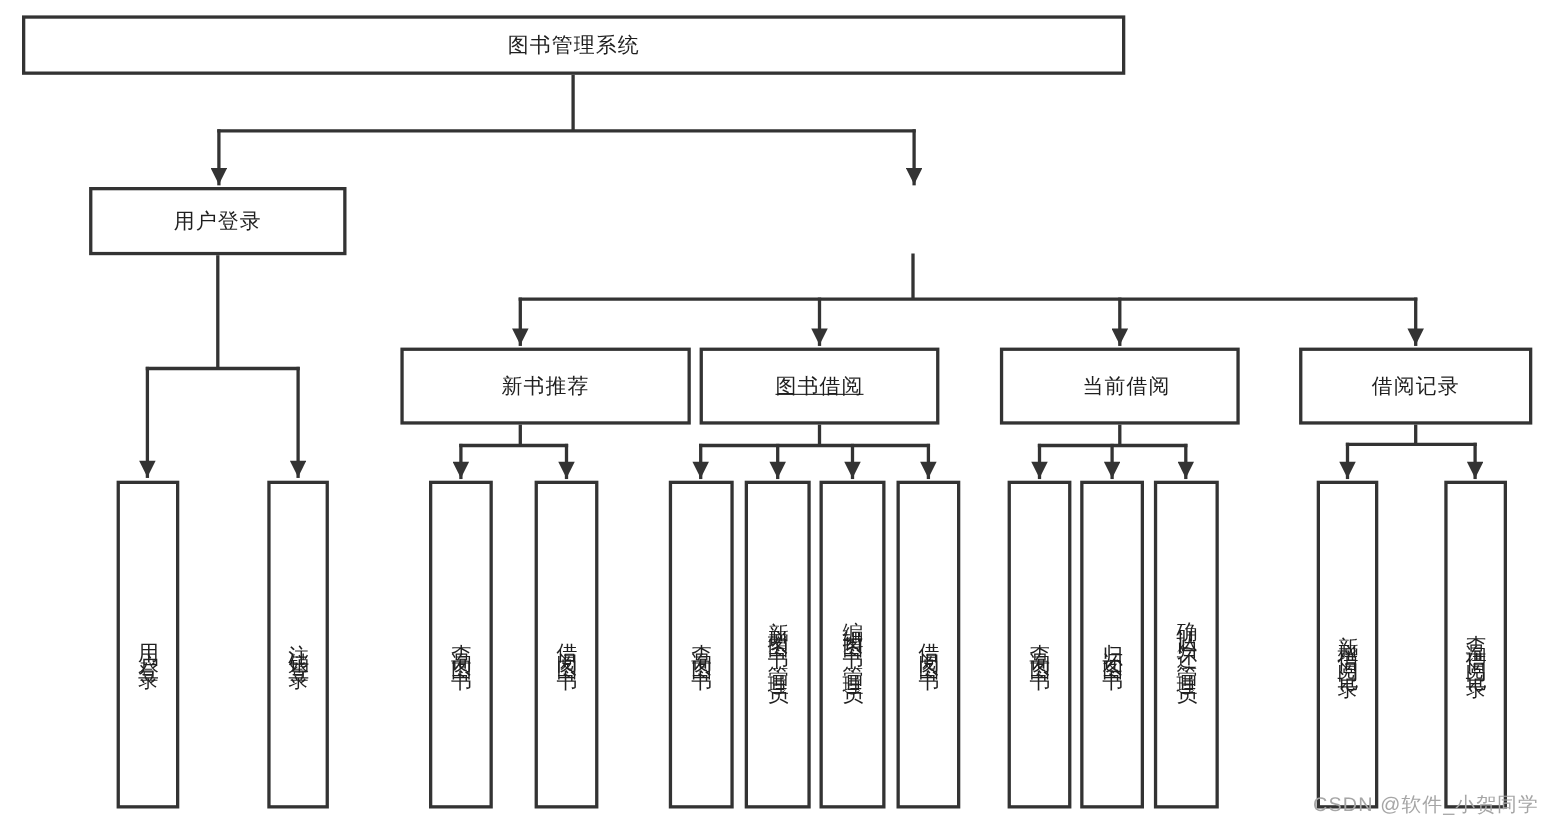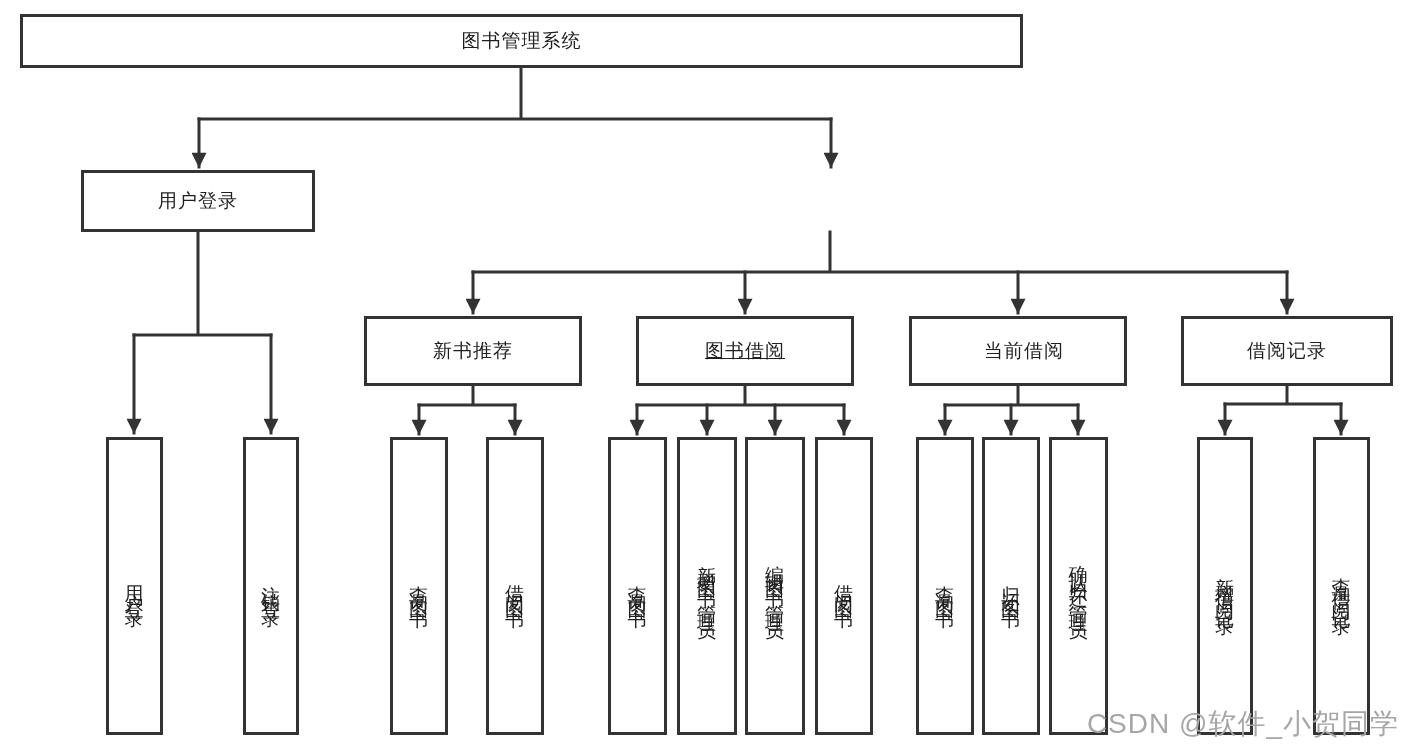--- a/index.html
+++ b/index.html
@@ -51,21 +51,21 @@
     stroke: var(--line);
     stroke-width: 3;
     fill: none;
     stroke-linecap: square;
   }
   #arrowhead path { fill: var(--line); }
   .watermark {
     position: absolute;
     right: 6px;
     bottom: 4px;
-    font-size: 28px;
+    font-size: 18px;
     letter-spacing: 1px;
     color: var(--watermark);
     white-space: nowrap;
     z-index: 5;
   }
 </style>
 </head>
 <body>
 
 <div class="canvas">
@@ -112,21 +112,21 @@
   </svg>
 
   <div class="box hbox" style="left:20px; top:14px; width:1003px; height:54px;">
     <span class="lbl">图书管理系统</span>
   </div>
 
   <div class="box hbox" style="left:81px; top:170px; width:234px; height:62px;">
     <span class="lbl">用户登录</span>
   </div>
 
-  <div class="box hbox" style="left:364px; top:316px; width:218px; height:70px;">
+  <div class="box hbox" style="left:364px; top:316px; width:264px; height:70px;">
     <span class="lbl">新书推荐</span>
   </div>
   <div class="box hbox" style="left:636px; top:316px; width:218px; height:70px;text-decoration:underline;">
     <span class="lbl">图书借阅</span>
   </div>
   <div class="box hbox" style="left:909px; top:316px; width:218px; height:70px;padding-left:12px;">
     <span class="lbl">当前借阅</span>
   </div>
   <div class="box hbox" style="left:1181px; top:316px; width:212px; height:70px;">
     <span class="lbl">借阅记录</span>

